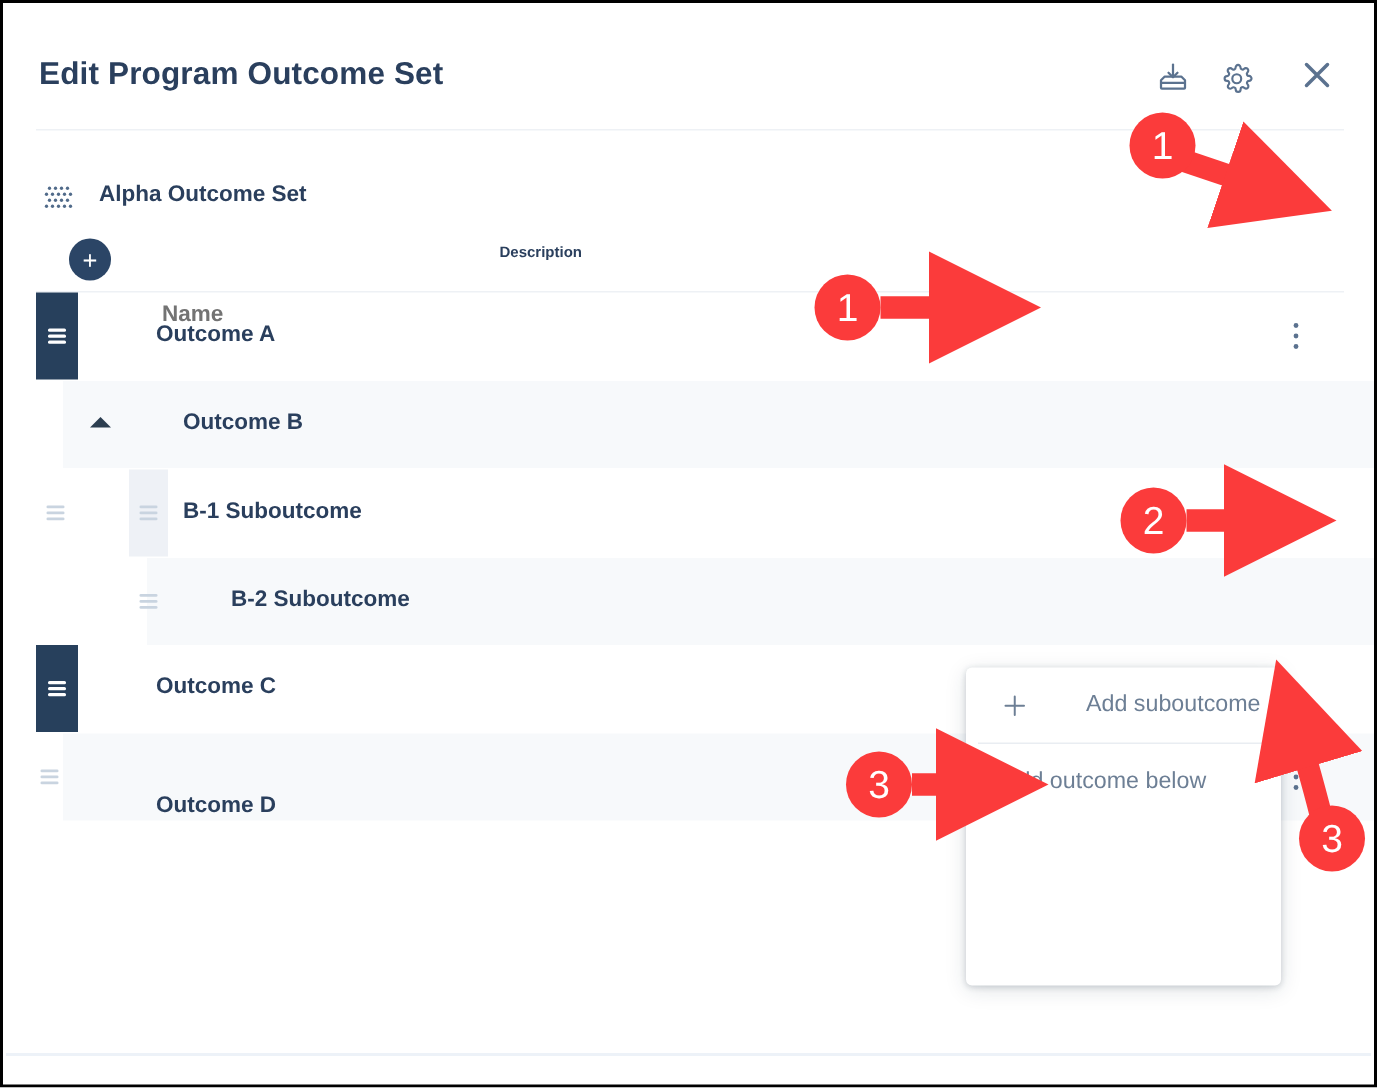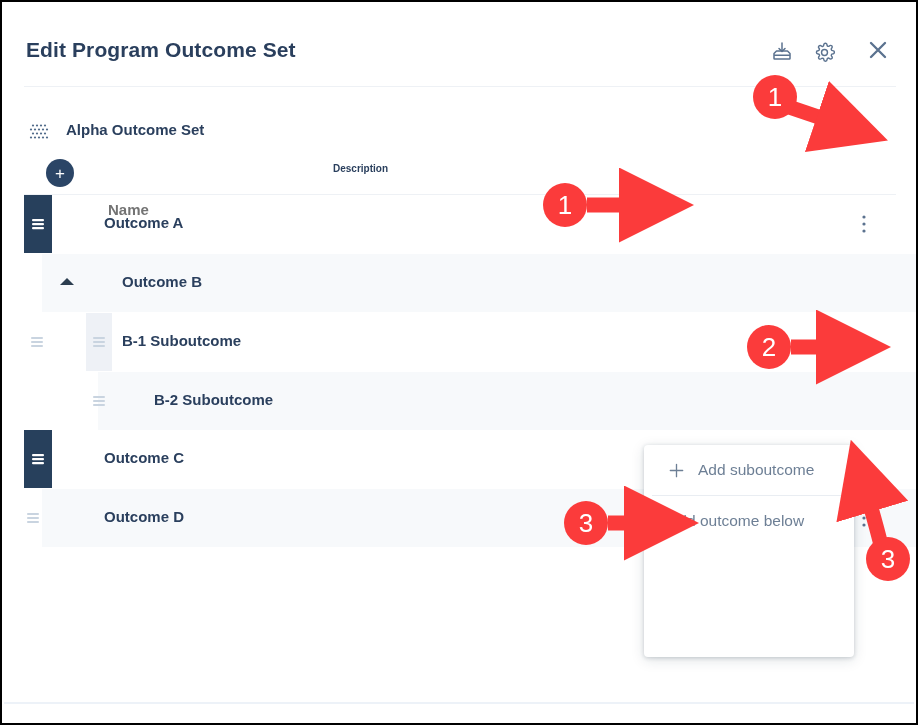--- a/index.html
+++ b/index.html
@@ -223,21 +223,21 @@
     width: 212px; height: 104px;
     border-radius: 2px;
   }
   #menu-set .menu-item { height: 52px; padding-left: 52px; }
   #menu-set .mi-icon { left: 20px; width: 20px; height: 20px; }
 
   #menu-outcome {
     left: 642px; top: 443px;
     width: 210px; height: 212px;
   }
-  #menu-outcome .menu-item { height: 50px; padding-left: 54px; }
+  #menu-outcome .menu-item { height: 50px; padding-left: 80px; }
   #menu-outcome .mi-icon { left: 22px; width: 20px; height: 20px; }
   #menu-outcome .menu-item.noicon { padding-left: 24px; }
 
   
   #footer-divider {
     position: absolute;
     left: 2px; top: 700px;
     width: 910px; height: 2px;
     background: #edf2f8;
   }
@@ -395,21 +395,21 @@
         </div>
         <div class="row-label" style="left: 102px;">Outcome C</div>
       </div>
       <div class="row" style="top: 487px;">
         <div class="row-bg" style="left: 40px; width: 874px; background: rgb(247, 249, 251);"></div>
         <div class="grip-loose" style="left: 24px;"><svg width="14" height="14" viewBox="0 0 14 14" fill="#c9d4e0">
             <rect x="1" y="2" width="12" height="1.9" rx=".9"></rect>
             <rect x="1" y="6" width="12" height="1.9" rx=".9"></rect>
             <rect x="1" y="10" width="12" height="1.9" rx=".9"></rect>
           </svg></div>
-        <div class="row-label" style="left: 102px;">Outcome D</div>
+        <div class="row-label" style="left: 102px; margin-top: 20px;">Outcome D</div>
         <div class="row-kebab"><svg width="20" height="24" viewBox="0 0 20 24" fill="#5b728f">
             <circle cx="10" cy="5" r="1.6"></circle>
             <circle cx="10" cy="12" r="1.6"></circle>
             <circle cx="10" cy="19" r="1.6"></circle>
           </svg></div>
       </div>
     </div>
 
   <div id="footer-divider"></div>
 

